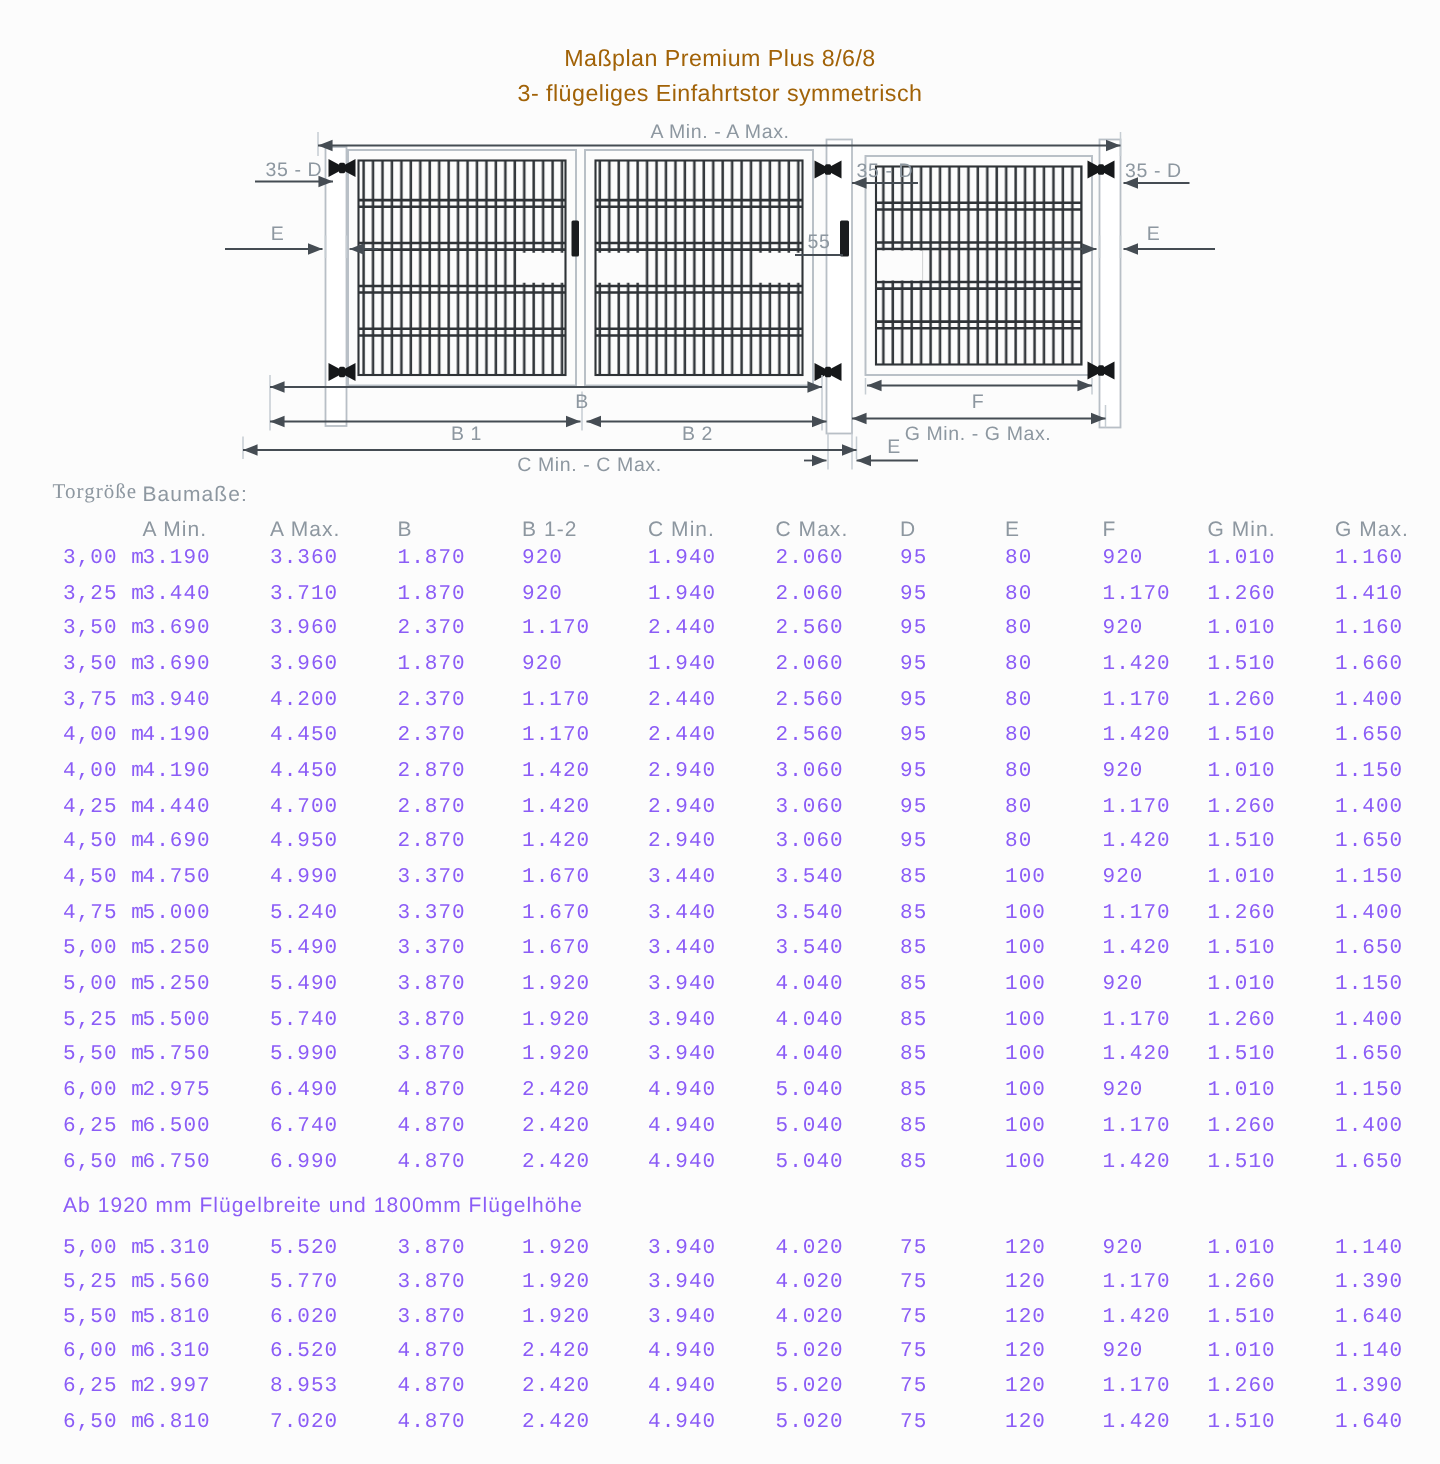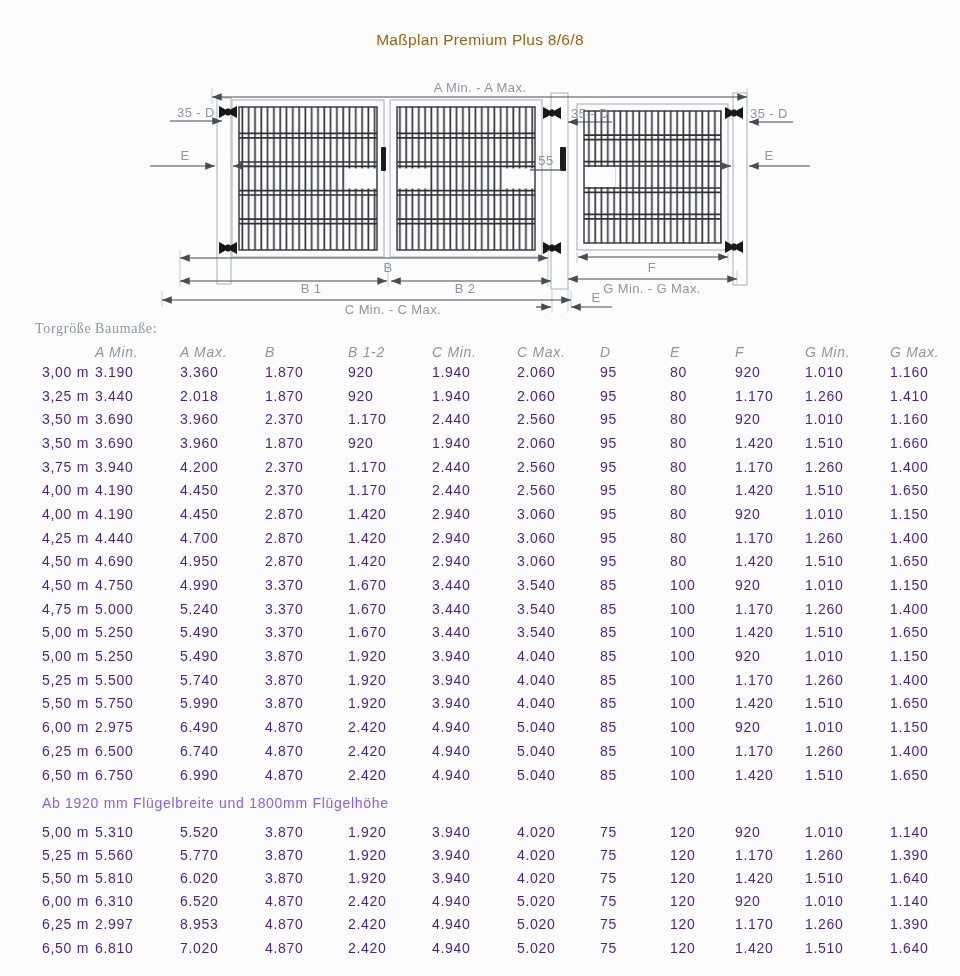--- a/index.html
+++ b/index.html
@@ -1,41 +1,42 @@
 <!DOCTYPE html>
 <html><head>
 <meta charset="utf-8">
 <style>
   html,body{margin:0;padding:0;}
   .page{position:relative;width:960px;height:976px;background:#fcfcfc;overflow:hidden;
         font-family:"Liberation Sans",sans-serif;-webkit-font-smoothing:antialiased;}
   .title{position:absolute;top:28px;left:0;width:100%;text-align:center;
          color:#a16207;font-size:15.5px;line-height:23px;letter-spacing:.3px;}
   svg text{font-family:"Liberation Sans",sans-serif;font-size:13px;fill:#8d97a0;letter-spacing:.4px;}
-  .tbl{color:#4c1d95;font-size:14px;letter-spacing:.7px;}
+  .tbl{color:#8b5cf6;font-size:14px;letter-spacing:.7px;font-family:Liberation Mono, monospace;}
   .grid-row{display:grid;grid-template-columns:53px 85px 85px 83px 84px 85px 83px 70px 65px 70px 85px 60px;
             align-items:center;height:23.7px;}
   .sec2 .grid-row{height:23.2px;}
   .cell{white-space:nowrap;}
   .hdr1{position:absolute;top:321px;left:0;width:960px;color:#8d97a0;font-size:14px;letter-spacing:.7px;}
   .hdr1 .h1a{position:absolute;left:35px;font-family:Liberation Serif, serif;}
-  .hdr1 .h1b{position:absolute;left:95px;font-family:Liberation Serif, serif;}
+  .hdr1 .h1b{position:absolute;left:95px;}
   .hdr2{position:absolute;top:343px;left:42px;width:908px;color:#8d97a0;font-size:14px;letter-spacing:.7px;}
-  .hdr2 .grid-row{height:17px;font-style:italic;}
+  .hdr2 .grid-row{height:17px;}
   .sec1{position:absolute;top:360px;left:42px;width:908px;}
   .sec2{position:absolute;top:820px;left:42px;width:908px;}
   .note{position:absolute;top:795px;left:42px;color:#8b5cf6;font-size:14px;letter-spacing:.7px;}
 </style>
 </head>
 <body>
 
 <div class="page">
 
   <div class="title">
     <div>Maßplan Premium Plus 8/6/8</div>
+    <div>3- flügeliges Einfahrtstor symmetrisch</div>
   </div>
 
   <svg width="960" height="330" viewBox="0 0 960 330" style="position:absolute;left:0;top:0;">
     <defs>
       <pattern id="bars" width="6.3" height="8" patternUnits="userSpaceOnUse">
         <line x1="3" y1="0" x2="3" y2="8" stroke="#34383c" stroke-width="1.7"></line>
       </pattern>
       <marker id="arr" viewBox="0 0 10 10" refX="9" refY="5" markerWidth="9" markerHeight="9" orient="auto-start-reverse">
         <path d="M0,1.5 L9,5 L0,8.5 z" fill="#454c53"></path>
       </marker>
@@ -209,21 +210,21 @@
         <div class="cell">2.060</div>
         <div class="cell">95</div>
         <div class="cell">80</div>
         <div class="cell">920</div>
         <div class="cell">1.010</div>
         <div class="cell">1.160</div>
       </div>
       <div class="grid-row">
         <div class="cell">3,25 m</div>
         <div class="cell">3.440</div>
-        <div class="cell">2.018</div>
+        <div class="cell">3.710</div>
         <div class="cell">1.870</div>
         <div class="cell">920</div>
         <div class="cell">1.940</div>
         <div class="cell">2.060</div>
         <div class="cell">95</div>
         <div class="cell">80</div>
         <div class="cell">1.170</div>
         <div class="cell">1.260</div>
         <div class="cell">1.410</div>
       </div>

